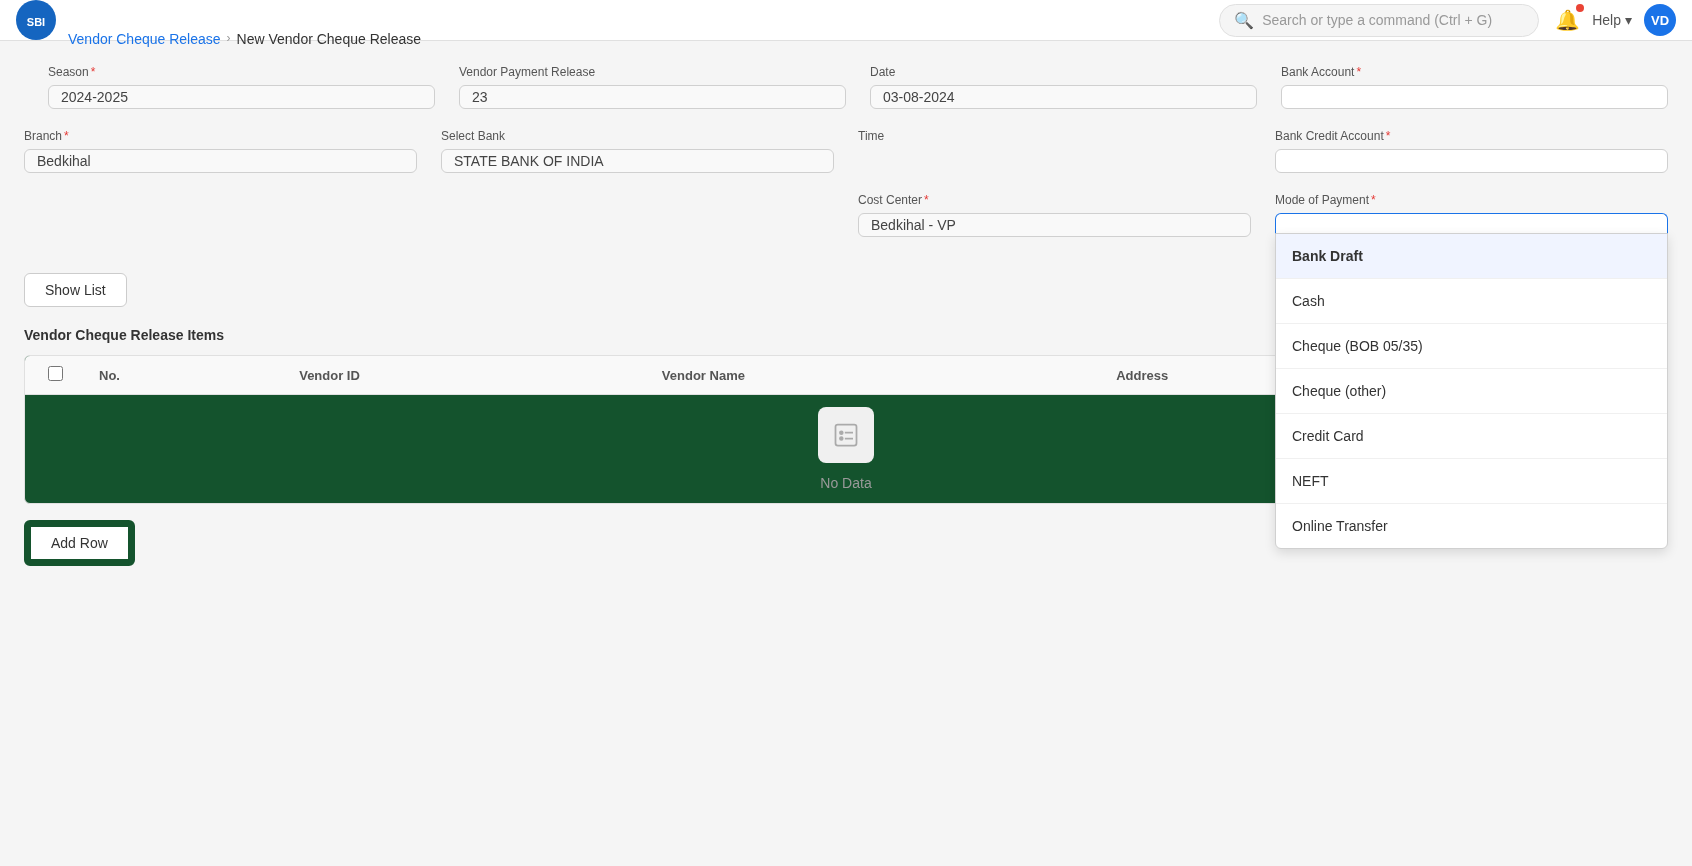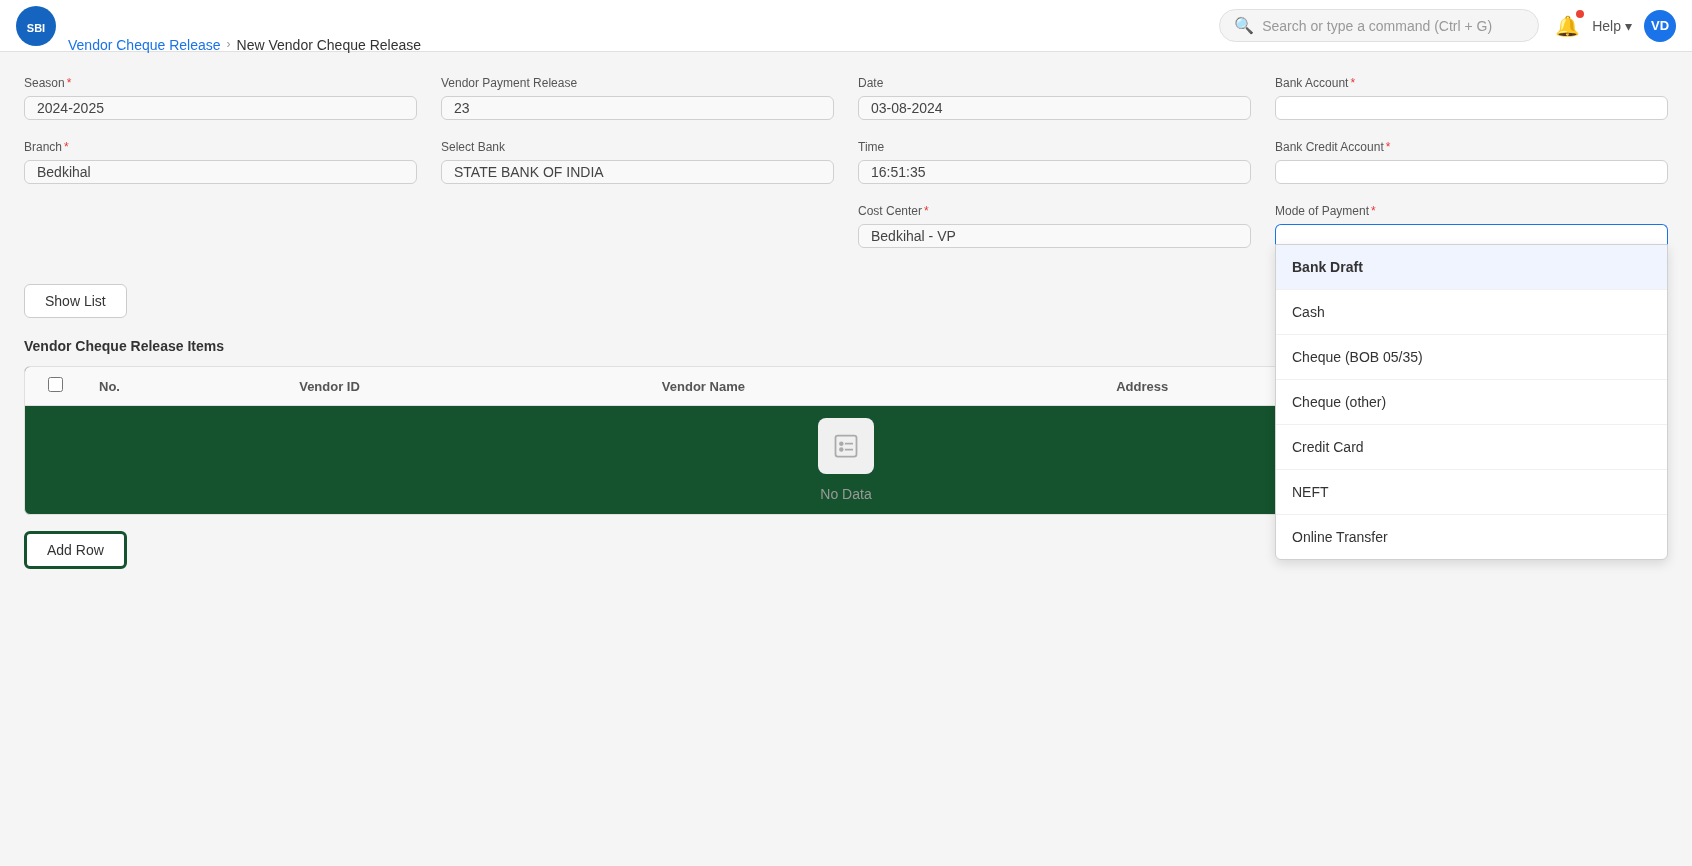--- a/index.html
+++ b/index.html
@@ -1,21 +1,21 @@
 <!DOCTYPE html>
 <html><head>
   <meta charset="utf-8">
   <style>
     * { box-sizing: border-box; margin: 0; padding: 0; }
     body { font-family: -apple-system, BlinkMacSystemFont, 'Segoe UI', sans-serif; background: #f5f5f5; color: #333; font-size: 14px; }
 
     
     .topnav {
       display: flex; align-items: center; background: #fff;
-      height: 52px; padding: 0 16px; border-bottom: 1px solid #e0e0e0;
+      height: 41px; padding: 0 16px; border-bottom: 1px solid #e0e0e0;
       position: sticky; top: 0; z-index: 100;
     }
     .topnav-logo {
       width: 40px; height: 40px; margin-right: 12px; flex-shrink: 0;
     }
     .topnav-logo svg { width: 40px; height: 40px; }
     .breadcrumb { display: flex; align-items: flex-start; gap: 6px; flex: 1; margin-top: 38px; }
     .breadcrumb-sep { color: #999; font-size: 12px; }
     .breadcrumb-link { color: #1a73e8; cursor: pointer; font-size: 14px; }
     .breadcrumb-current { color: #333; font-size: 14px; font-weight: 500; }
@@ -28,21 +28,21 @@
     .topnav-bell { font-size: 20px; color: #555; cursor: pointer; margin-right: 12px; position: relative; }
     .topnav-bell .badge { position: absolute; top: -4px; right: -4px; width: 8px; height: 8px; background: #ea4335; border-radius: 50%; }
     .topnav-help { display: flex; align-items: center; gap: 4px; cursor: pointer; color: #555; font-size: 14px; margin-right: 12px; }
     .topnav-avatar { width: 32px; height: 32px; background: #1a73e8; border-radius: 50%; display: flex; align-items: center; justify-content: center; color: #fff; font-weight: 600; font-size: 13px; cursor: pointer; }
 
     
     .main { padding: 24px 24px; max-width: 1692px; }
 
     .form-grid {
       display: grid; grid-template-columns: 1fr 1fr 1fr 1fr;
-      gap: 16px 24px; margin-bottom: 20px;
+      gap: 16px 24px; margin-bottom: 20px; margin-left: 24px;
     }
     .form-field { display: flex; flex-direction: column; gap: 6px; }
     .form-label { font-size: 12px; color: #555; font-weight: 500; }
     .required { color: #e53935; margin-left: 2px; }
     .form-input {
       height: 24px; border: 1px solid #d0d0d0; border-radius: 6px;
       padding: 0 12px; font-size: 14px; color: #333; background: #fff;
       outline: none;
     }
     .form-input.readonly { background: #f9f9f9; color: #444; }
@@ -91,21 +91,21 @@
       display: flex; align-items: center; justify-content: center;
       margin: 0 auto 12px; font-size: 24px; color: #999;
     }
     .no-data-text { color: #999; font-size: 14px; }
     .checkbox-cell { text-align: center; }
     input[type=checkbox] { width: 15px; height: 15px; cursor: pointer; }
 
     
     .btn-add-row {
       display: inline-flex; align-items: center; padding: 8px 20px;
-      border: 3px solid #14532d; background: #fff; border-radius: 6px;
+      border: 7px solid #14532d; background: #fff; border-radius: 6px;
       font-size: 14px; color: #333; cursor: pointer; margin-top: 16px;
     }
 
     
     .form-row2 { display: grid; grid-template-columns: 1fr 1fr 1fr 1fr; gap: 16px 24px; margin-bottom: 20px; }
   </style>
 </head>
 <body>
 
 <nav class="topnav">
@@ -175,21 +175,20 @@
       <input class="form-input readonly" type="text" readonly="" value="Bedkihal" style="">
     </div>
 
     <div class="form-field">
       <label class="form-label">Select Bank</label>
       <input class="form-input readonly" type="text" readonly="" value="STATE BANK OF INDIA" style="">
     </div>
 
     <div class="form-field">
       <label class="form-label">Time</label>
-      <input class="form-input readonly" type="text" readonly="" value="16:51:35" style="">
     </div>
 
     <div class="form-field">
       <label class="form-label">
         <span>Bank Credit Account</span><span class="required">*</span>
       </label>
       <input class="form-input" type="text" value="" style="">
     </div>
   </div>
 

